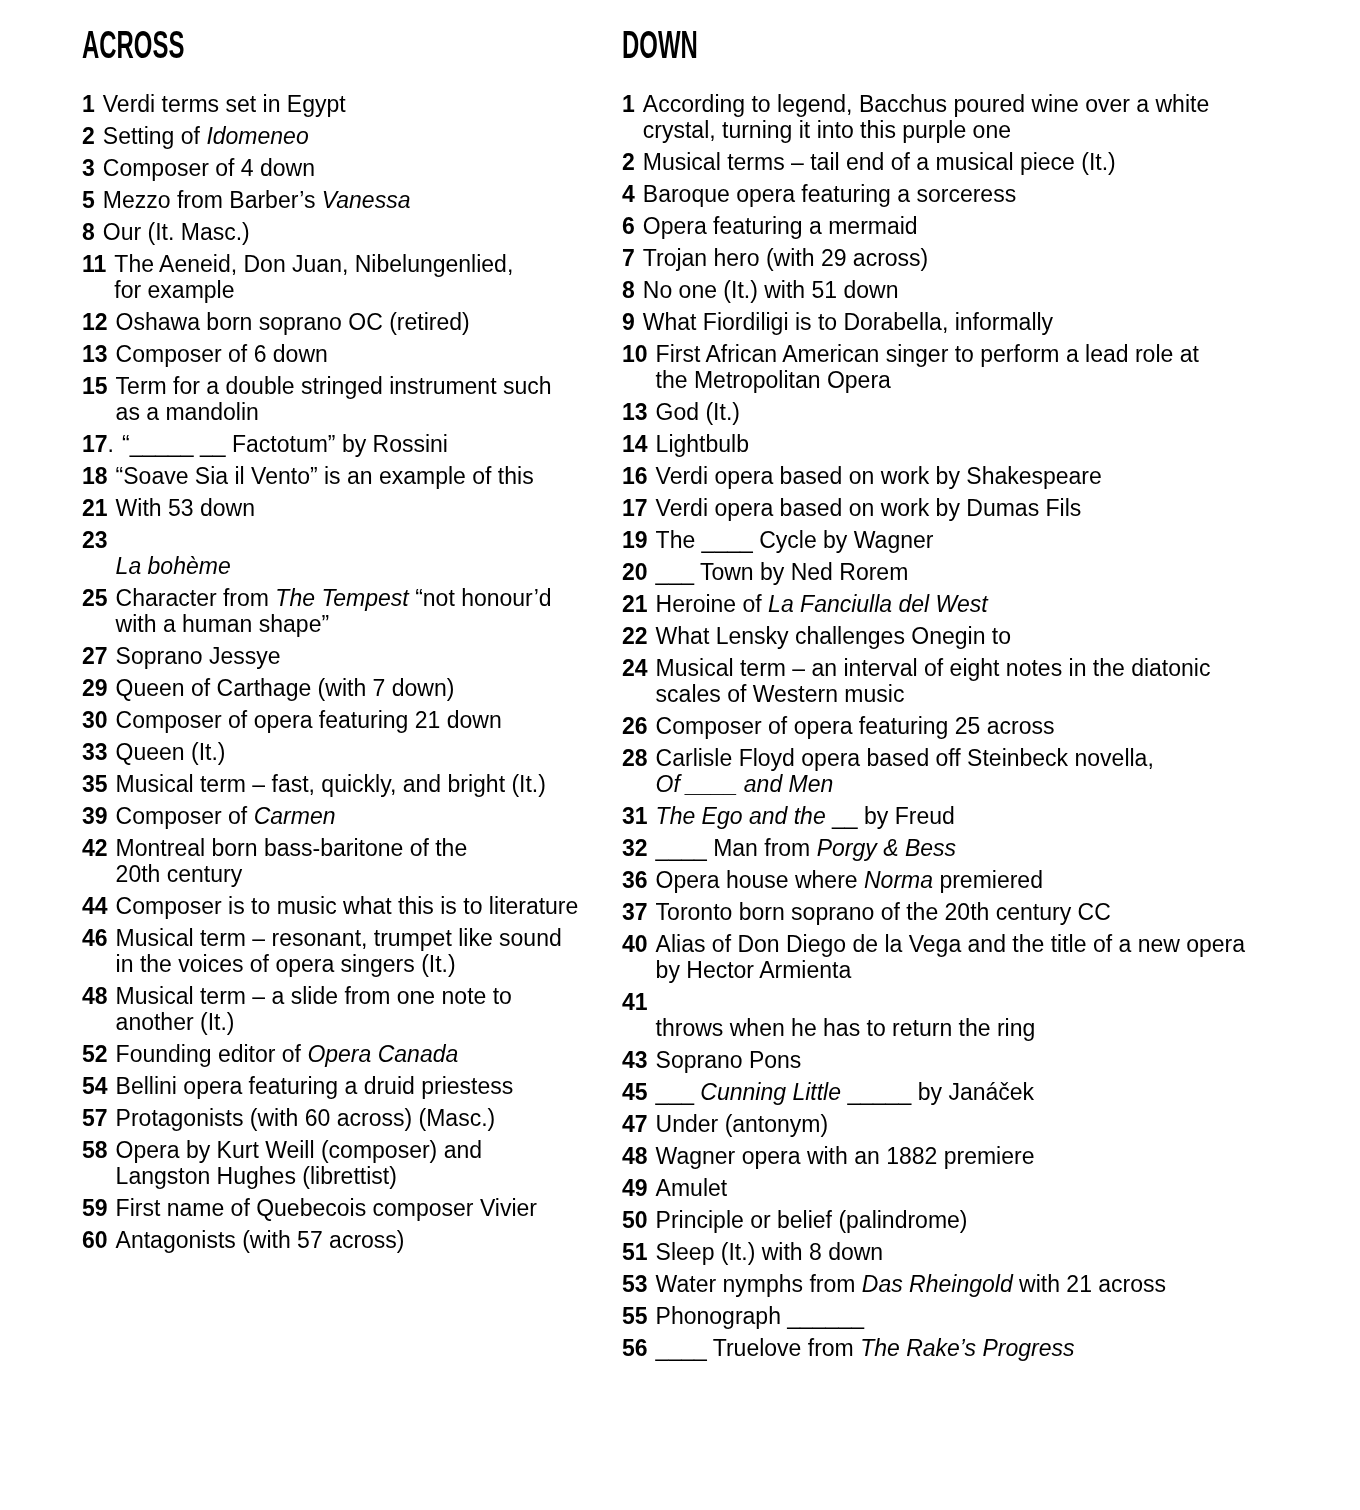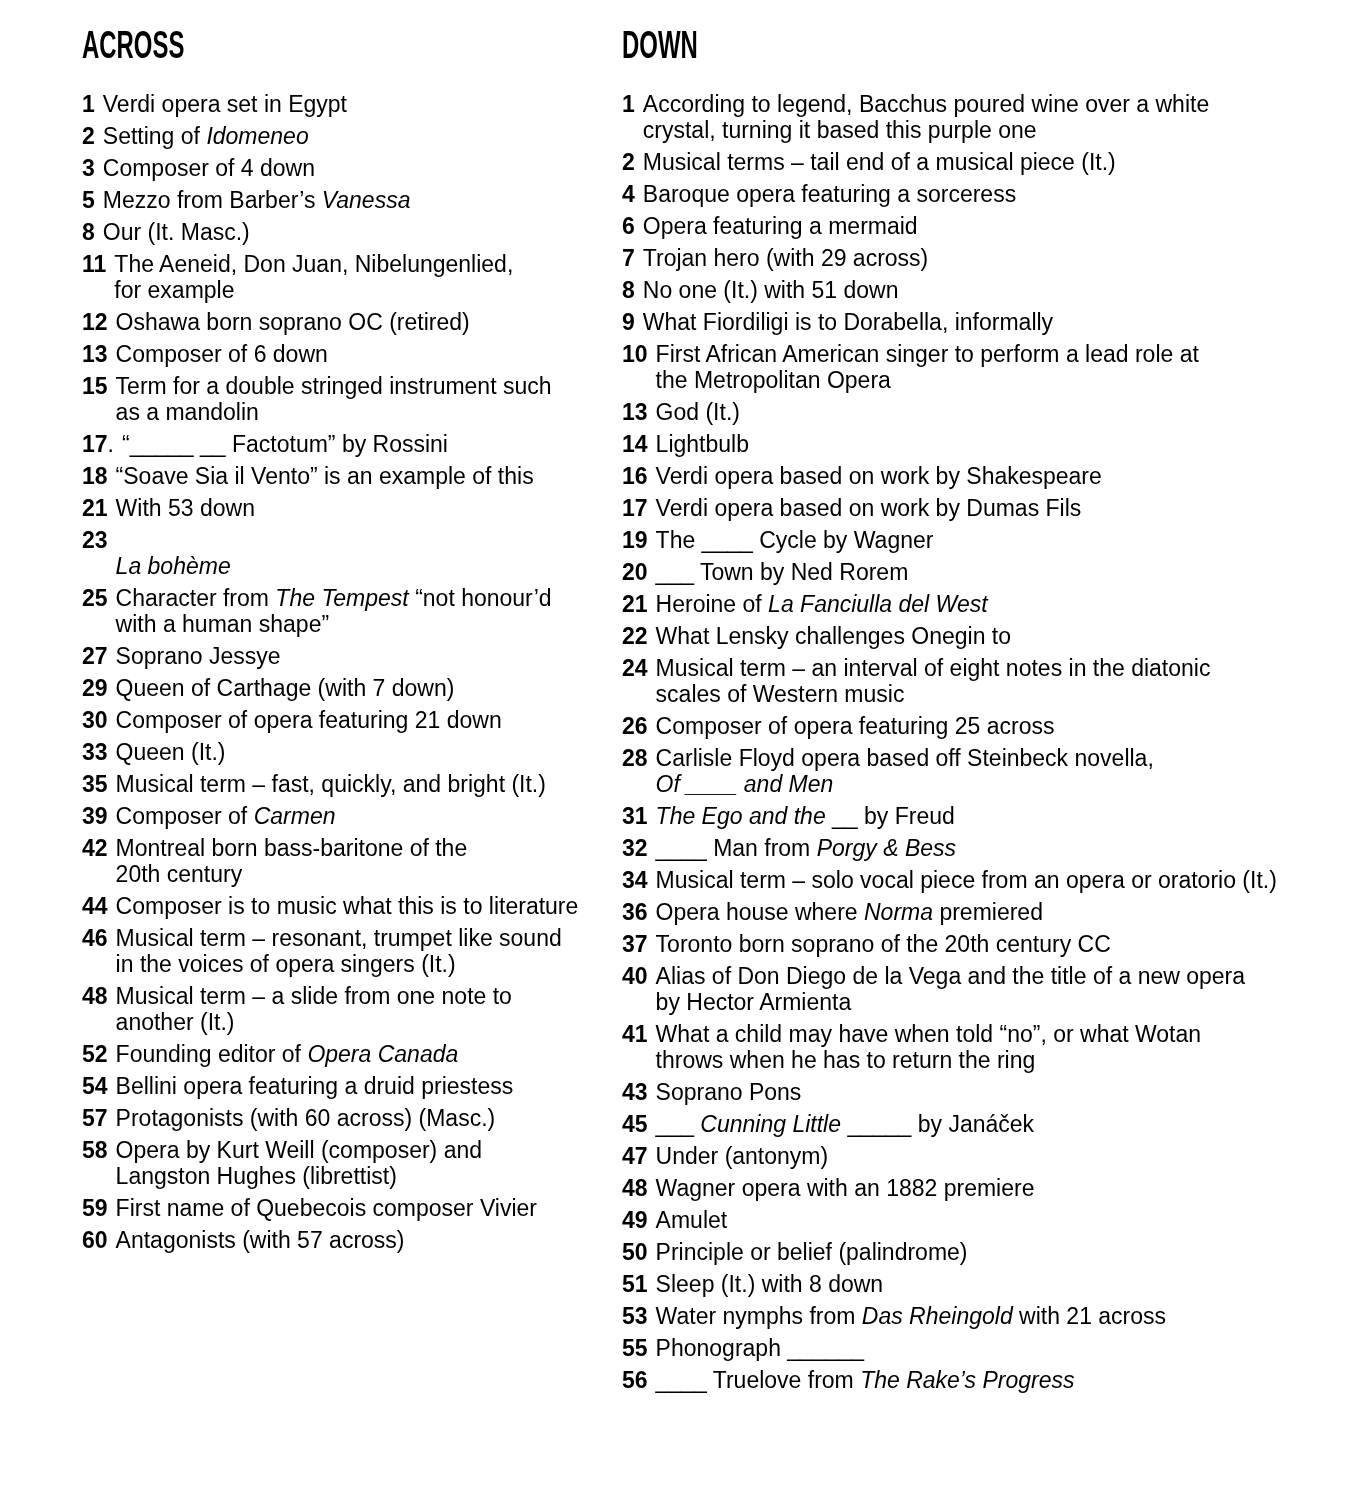--- a/index.html
+++ b/index.html
@@ -48,21 +48,21 @@
 </style>
 </head>
 <body>
 
 <div class="wrap">
   <div class="col col-across">
     <h1 class="hdr"><span class="squeeze">ACROSS</span></h1>
     <div id="across-list">
         <div class="clue">
           <span class="num">1</span>
-          <div class="txt"><span>Verdi opera set in Egypt</span></div>
+          <div class="txt"><span>Verdi terms set in Egypt</span></div>
         </div>
         <div class="clue">
           <span class="num">2</span>
           <div class="txt"><span>Setting of </span><span class="it">Idomeneo</span></div>
         </div>
         <div class="clue">
           <span class="num">3</span>
           <div class="txt"><span>Composer of 4 down</span></div>
         </div>
         <div class="clue">
@@ -173,21 +173,21 @@
           <span class="num">60</span>
           <div class="txt"><span>Antagonists (with 57 across)</span></div>
         </div>
       </div>
   </div>
   <div class="col col-down">
     <h1 class="hdr"><span class="squeeze">DOWN</span></h1>
     <div id="down-list">
         <div class="clue">
           <span class="num">1</span>
-          <div class="txt"><span>According to legend, Bacchus poured wine over a white</span><br><span>crystal, turning it based this purple one</span></div>
+          <div class="txt"><span>According to legend, Bacchus poured wine over a white</span><br><span>crystal, turning it into this purple one</span></div>
         </div>
         <div class="clue">
           <span class="num">2</span>
           <div class="txt"><span>Musical terms – tail end of a musical piece (It.)</span></div>
         </div>
         <div class="clue">
           <span class="num">4</span>
           <div class="txt"><span>Baroque opera featuring a sorceress</span></div>
         </div>
         <div class="clue">
@@ -256,38 +256,34 @@
         </div>
         <div class="clue">
           <span class="num">31</span>
           <div class="txt"><span class="it">The Ego and the</span><span> __ by Freud</span></div>
         </div>
         <div class="clue">
           <span class="num">32</span>
           <div class="txt"><span>____ Man from </span><span class="it">Porgy &amp; Bess</span></div>
         </div>
         <div class="clue">
-          <span class="num">34</span>
-          <div class="txt"><span>Musical term – solo vocal piece from an opera or oratorio (It.)</span></div>
-        </div>
-        <div class="clue">
           <span class="num">36</span>
           <div class="txt"><span>Opera house where </span><span class="it">Norma</span><span> premiered</span></div>
         </div>
         <div class="clue">
           <span class="num">37</span>
           <div class="txt"><span>Toronto born soprano of the 20th century CC</span></div>
         </div>
         <div class="clue">
           <span class="num">40</span>
           <div class="txt"><span>Alias of Don Diego de la Vega and the title of a new opera</span><br><span>by Hector Armienta</span></div>
         </div>
         <div class="clue">
           <span class="num">41</span>
-          <div class="txt"><span>What a child may have when told “no”, or what Wotan</span><br><span>throws when he has to return the ring</span></div>
+          <div class="txt"><br><span>throws when he has to return the ring</span></div>
         </div>
         <div class="clue">
           <span class="num">43</span>
           <div class="txt"><span>Soprano Pons</span></div>
         </div>
         <div class="clue">
           <span class="num">45</span>
           <div class="txt"><span>___ </span><span class="it">Cunning Little</span><span> _____ by Janáček</span></div>
         </div>
         <div class="clue">

